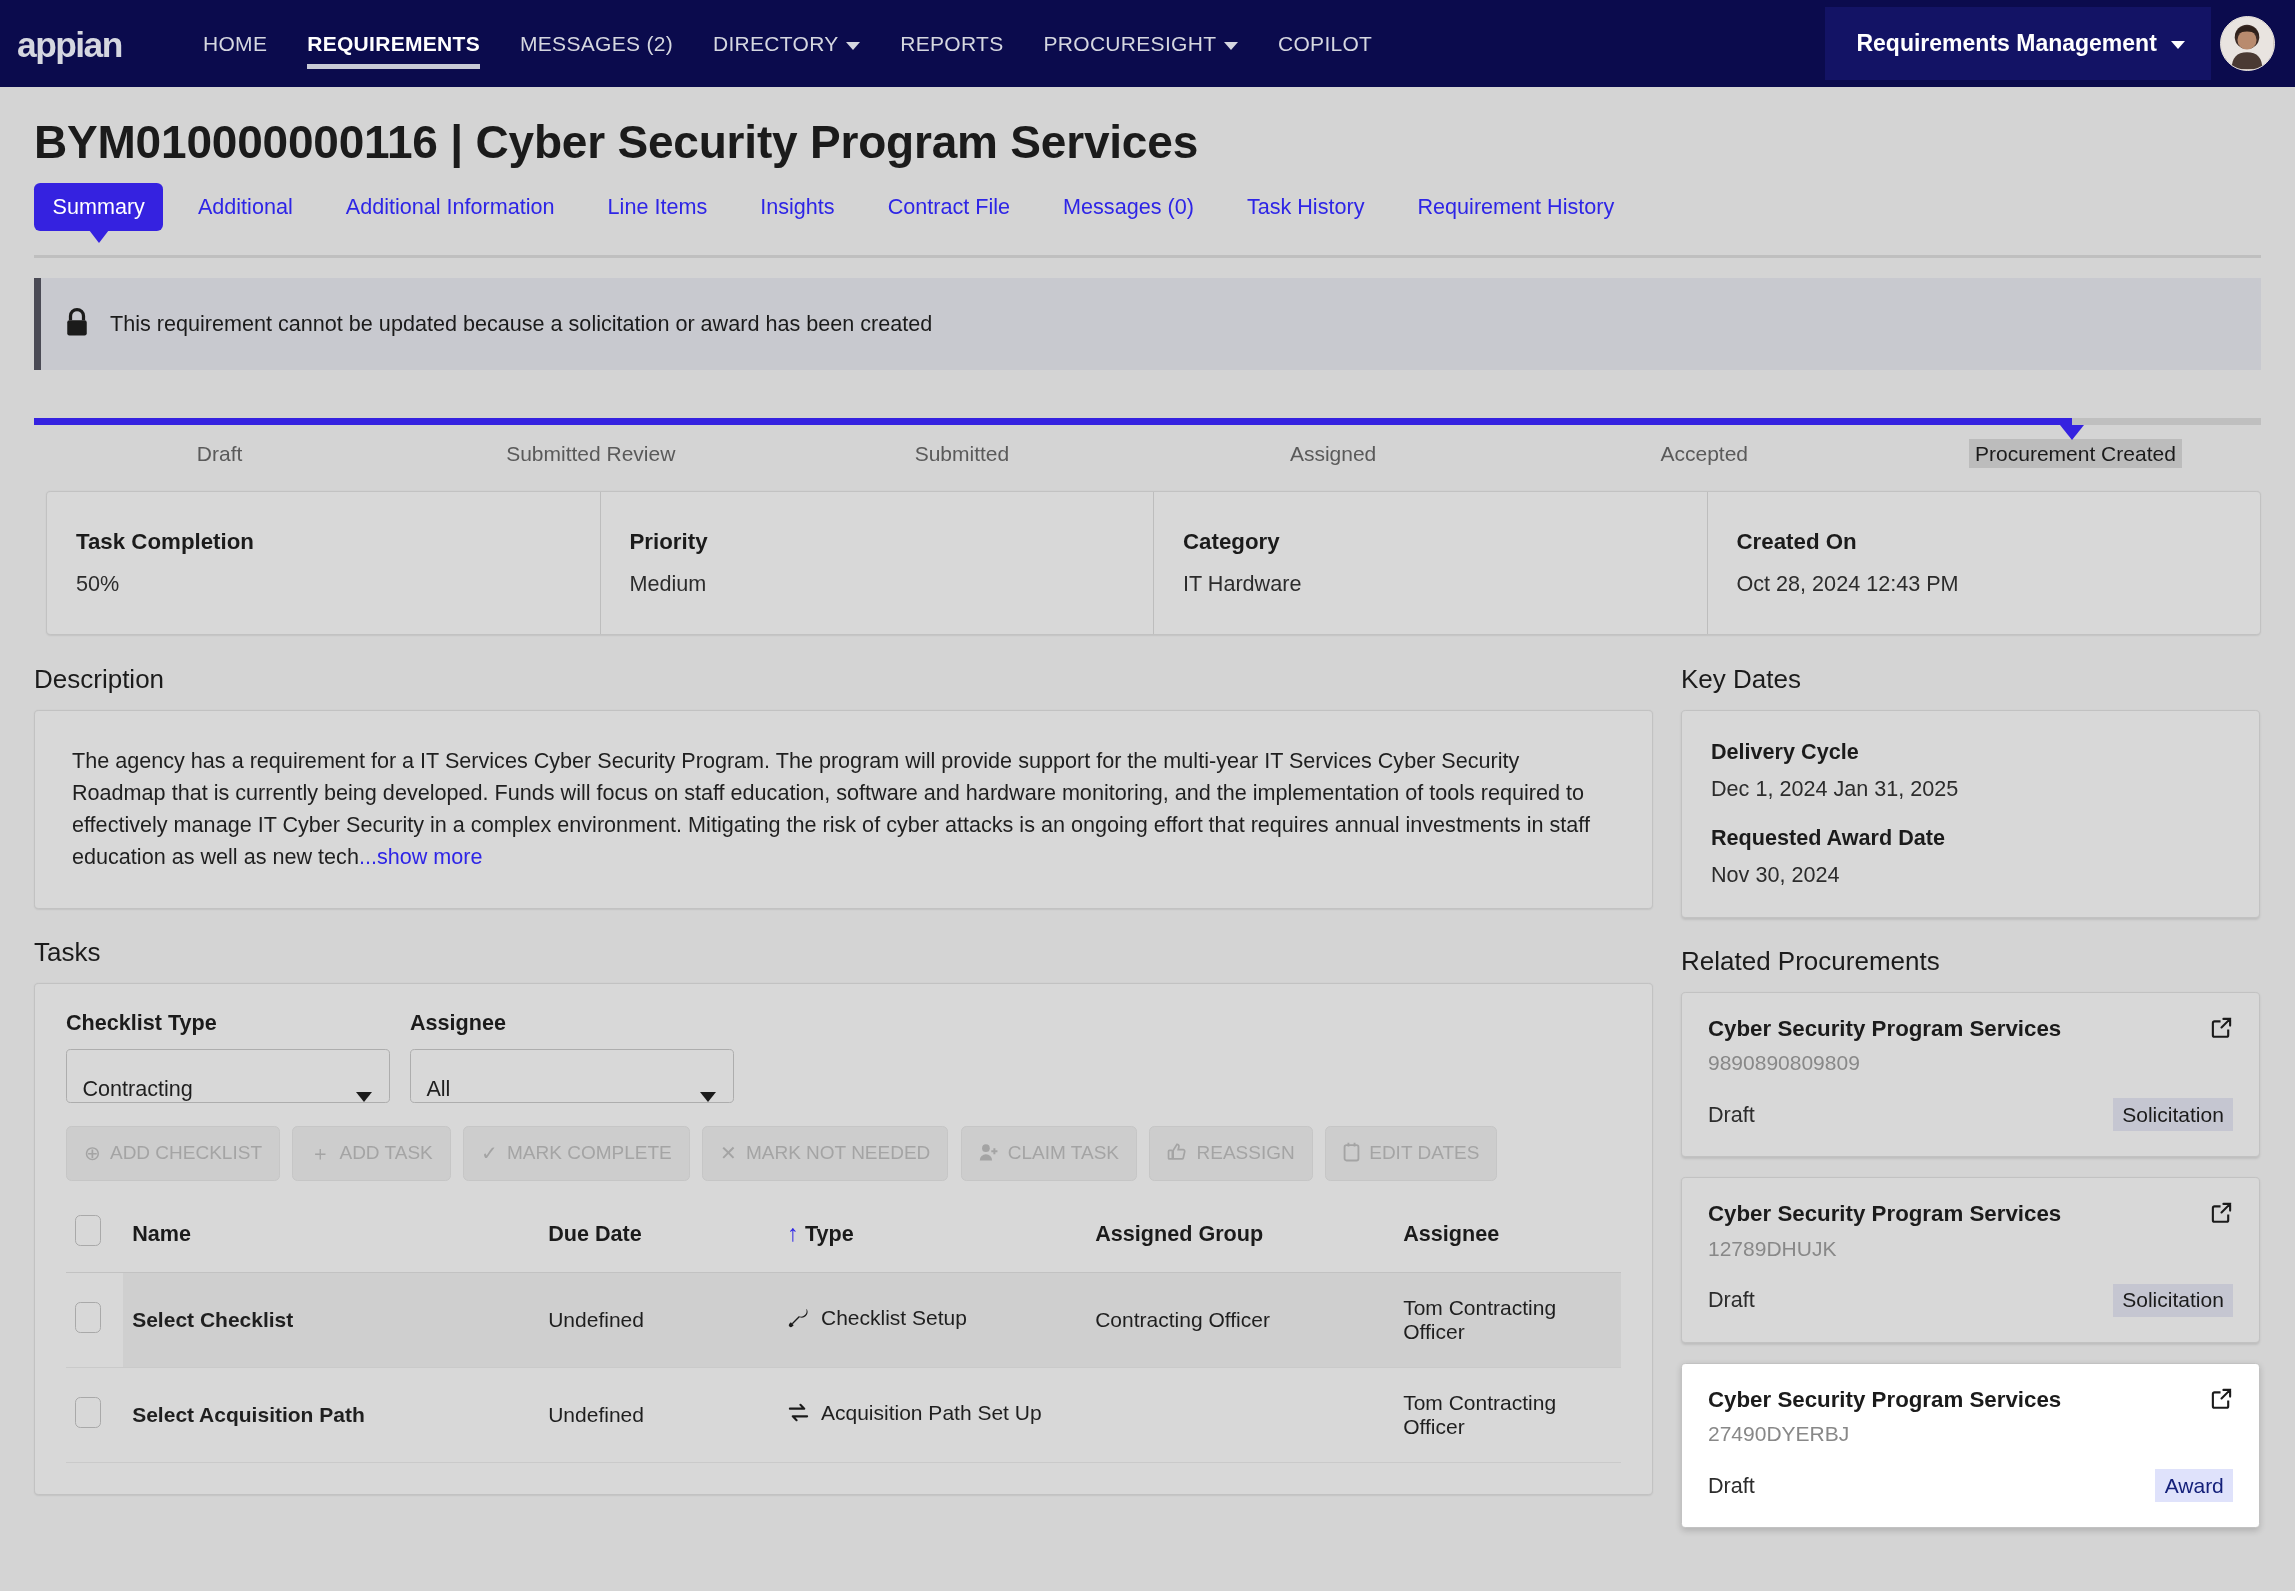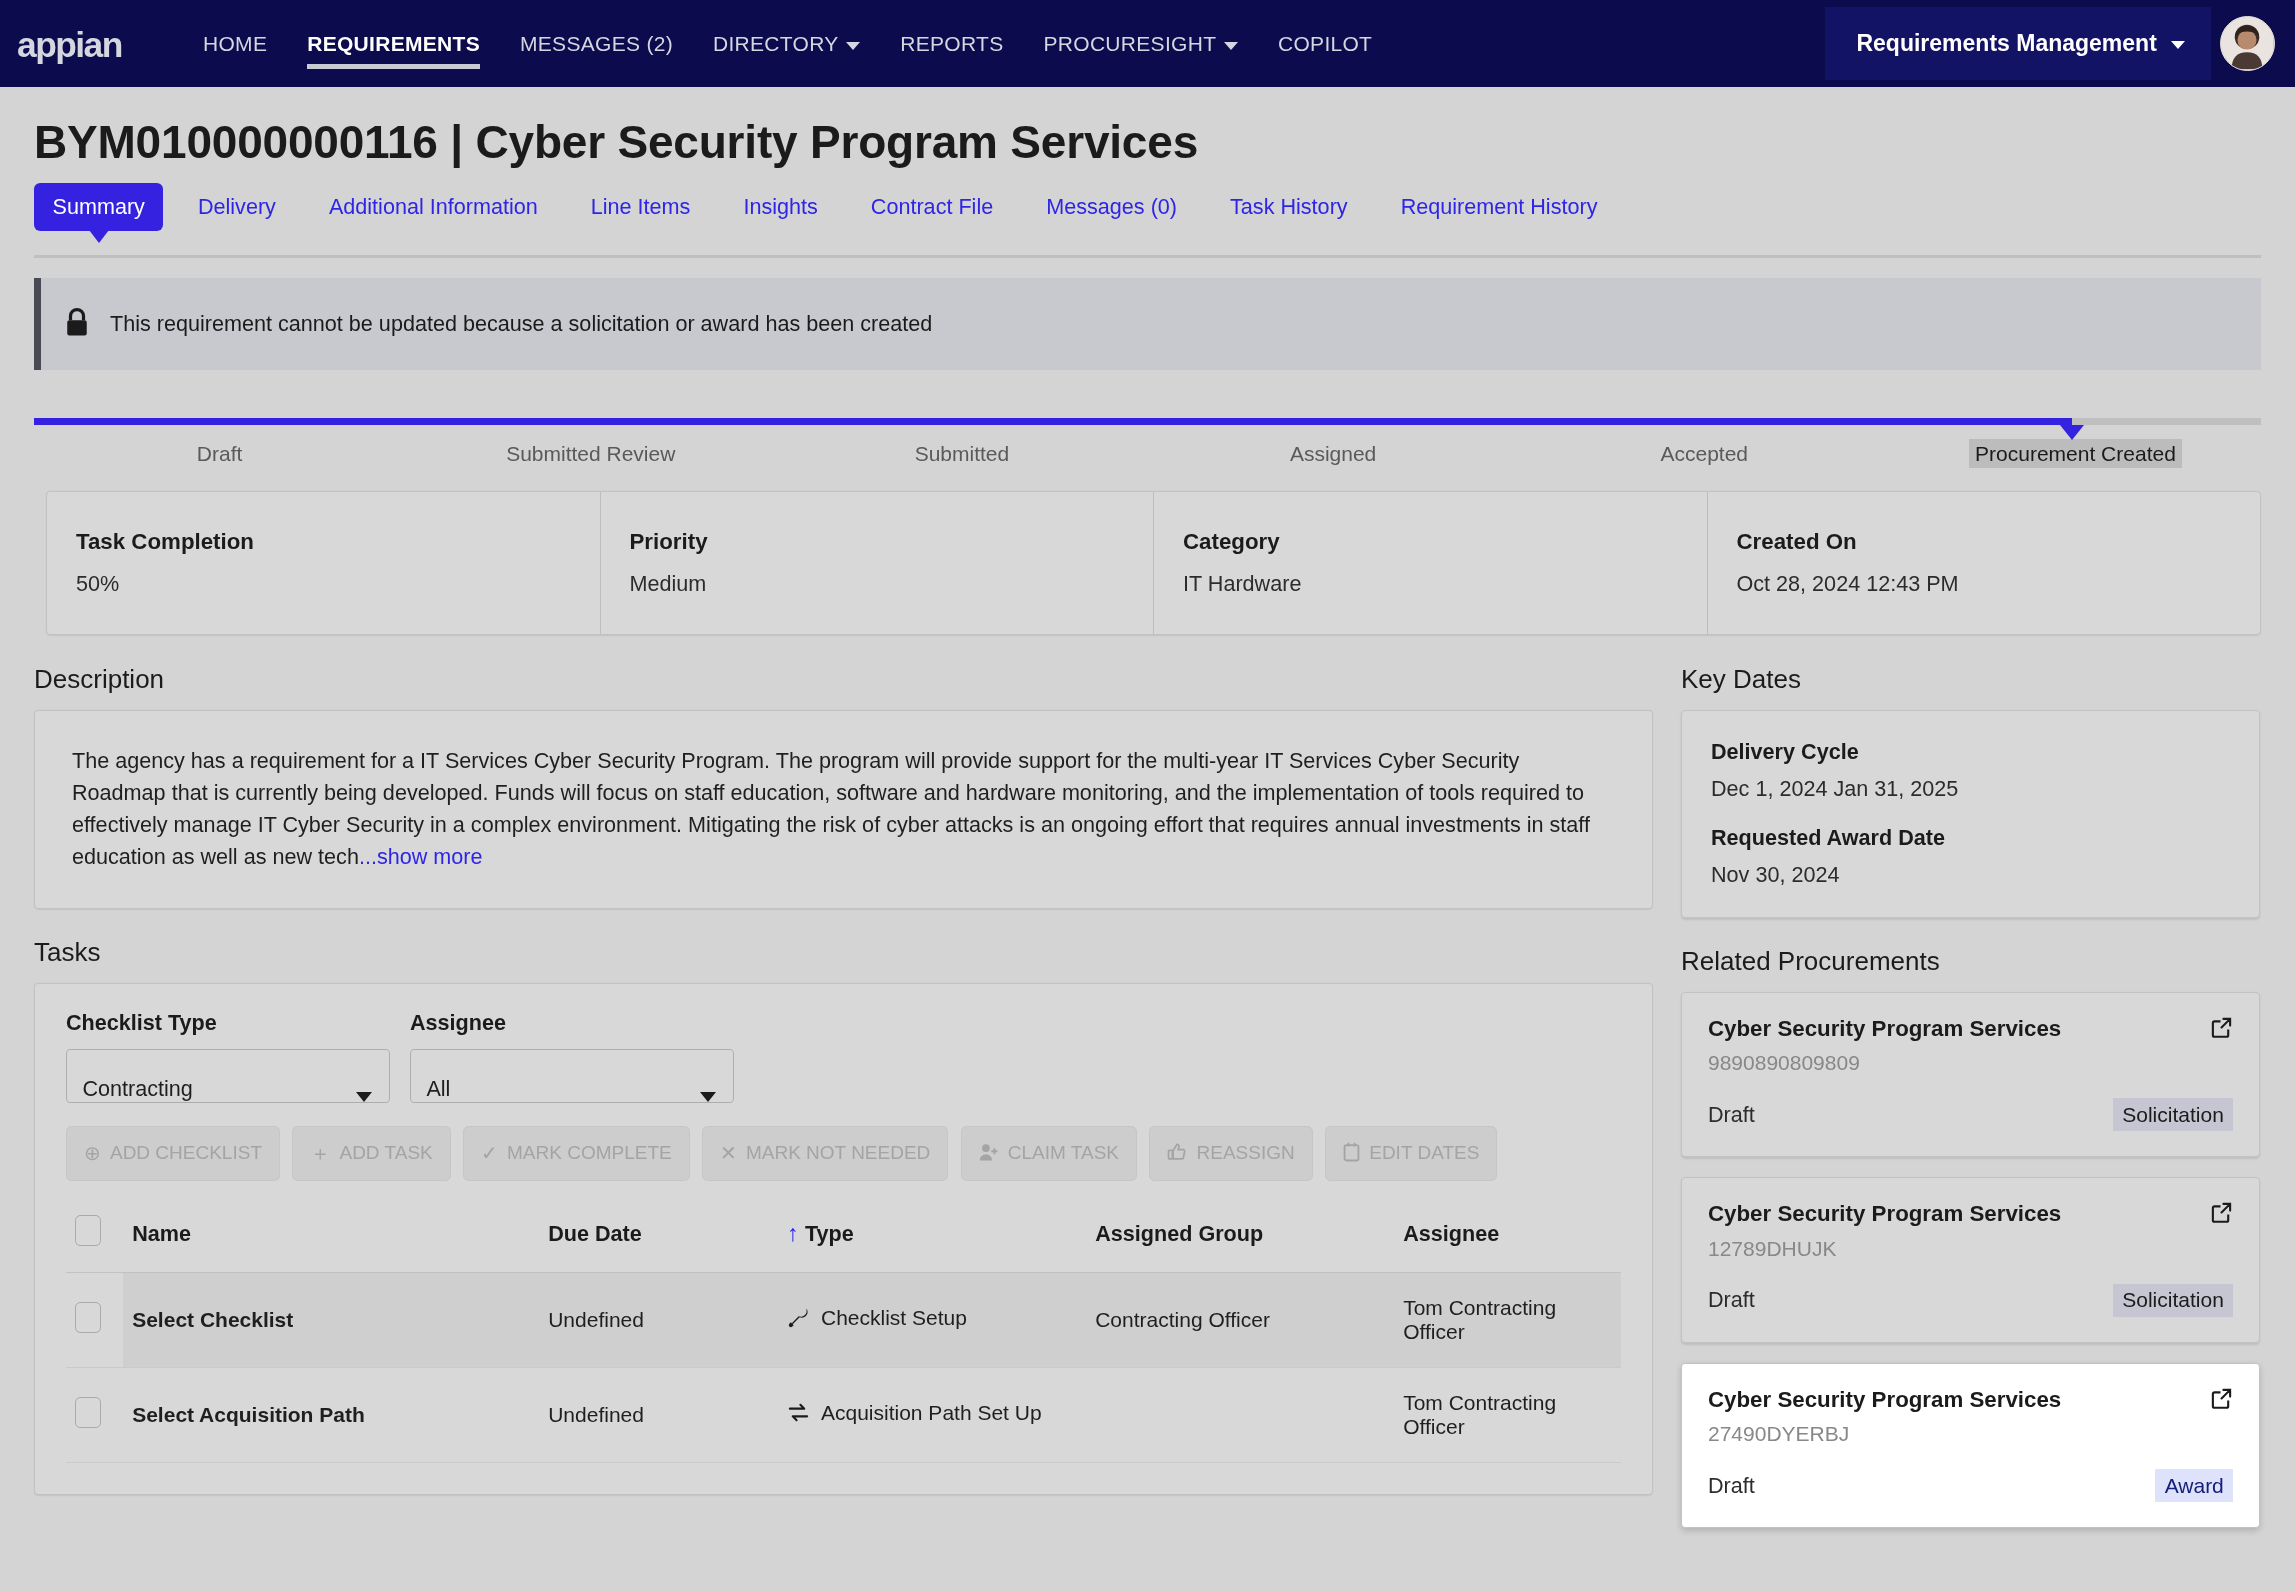--- a/index.html
+++ b/index.html
@@ -350,21 +350,21 @@
     </div>
   </div>
 </div>
 
 <div class="page">
 
   <div class="page-title">BYM010000000116 | Cyber Security Program Services</div>
 
   <div class="tabs">
     <div class="tab active"><span>Summary</span></div>
-    <div class="tab"><span>Delivery</span></div>
+    <div class="tab"><span>Additional</span></div>
     <div class="tab"><span>Additional Information</span></div>
     <div class="tab"><span>Line Items</span></div>
     <div class="tab"><span>Insights</span></div>
     <div class="tab"><span>Contract File</span></div>
     <div class="tab"><span>Messages (0)</span></div>
     <div class="tab"><span>Task History</span></div>
     <div class="tab"><span>Requirement History</span></div>
   </div>
   <div class="tabs-rule"></div>
 

